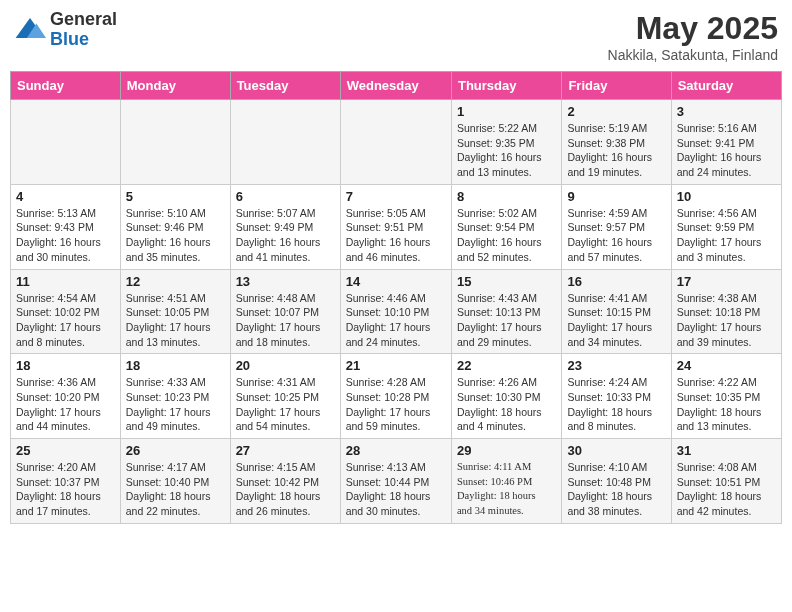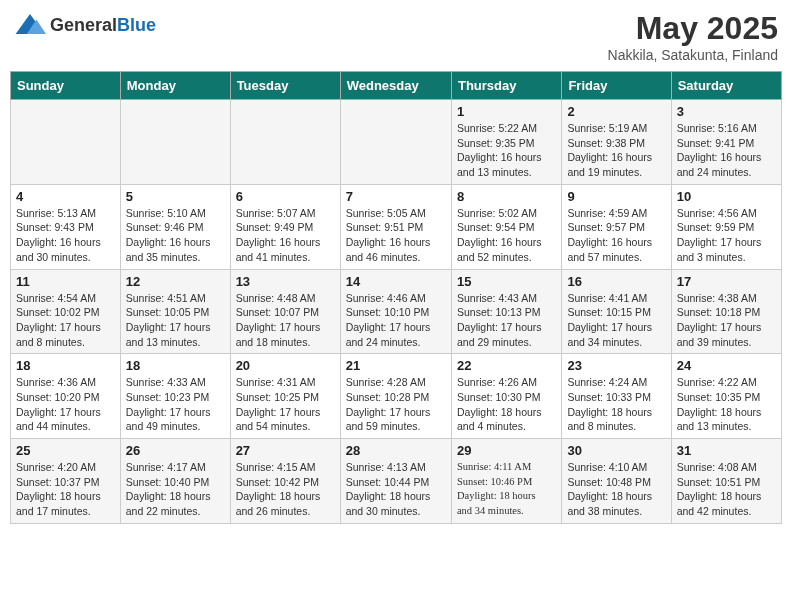--- a/index.html
+++ b/index.html
@@ -16,20 +16,21 @@
       align-items: flex-start;
       margin-bottom: 8px;
       padding: 0 4px;
     }
     .logo {
       display: flex;
       align-items: center;
     }
     .logo-text {
       display: flex;
+      flex-direction: column;
       line-height: 1.1;
       justify-content: flex-end;
     }
     .logo-general {
       font-size: 18px;
       font-weight: bold;
       color: #333;
     }
     .logo-blue {
       font-size: 18px;
@@ -52,21 +53,21 @@
     .location {
       font-size: 14px;
       color: #555;
     }
     table {
       width: 100%;
       border-collapse: collapse;
       font-size: 11px;
     }
     thead tr th {
-      background-color: #0f766e;
+      background-color: #ec4899;
       color: #fff;
       text-align: left;
       padding: 6px 6px;
       font-size: 13px;
       font-weight: bold;
       border: 1px solid #aaa;
     }
     tbody tr td {
       border: 1px solid #ccc;
       vertical-align: top;

